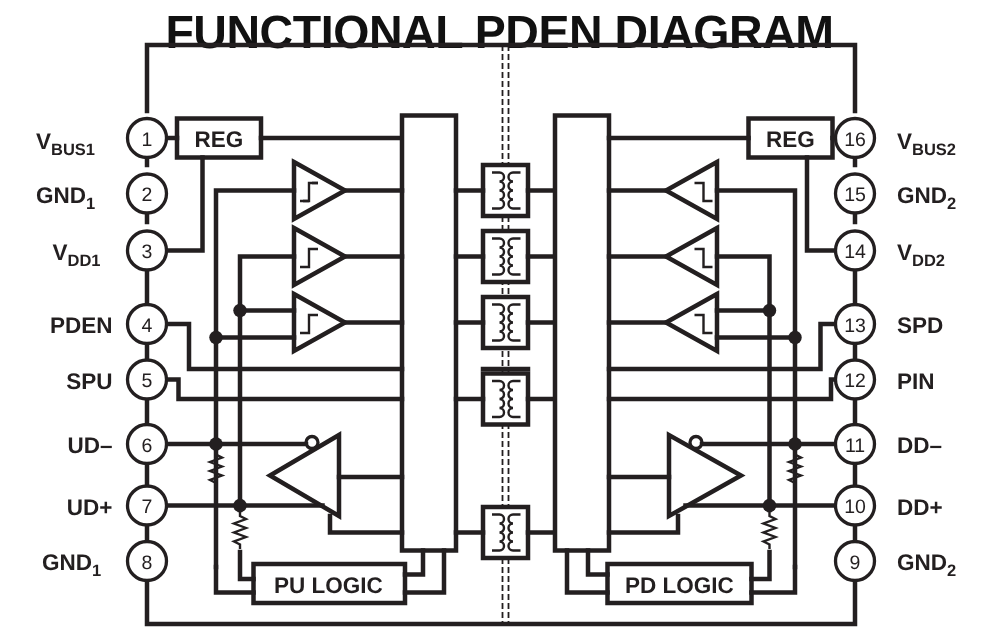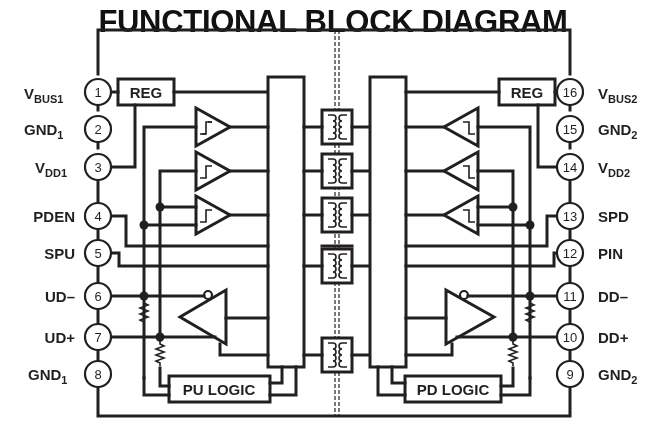--- a/index.html
+++ b/index.html
@@ -14,21 +14,21 @@
   .w { stroke: #231f20; stroke-width: 3; fill: none; stroke-linecap: square; }
   .box { stroke: #231f20; stroke-width: 3; fill: #fff; }
   .thin { stroke: #231f20; stroke-width: 1.6; fill: none; }
   .pin { stroke: #231f20; stroke-width: 2.2; fill: #fff; }
   .dot { fill: #231f20; }
   .barrier { stroke: #231f20; stroke-width: 1.2; stroke-dasharray: 4 2; fill: none; }
 </style>
 </head>
 <body>
 
-<div class="title">FUNCTIONAL BLOCK DIAGRAM</div>
+<div class="title">FUNCTIONAL PDEN DIAGRAM</div>
 
 <svg width="666" height="428" viewBox="0 0 666 428">
   <defs>
     <g id="xfmr">
       <rect x="-15" y="-17" width="30" height="34" class="box" stroke-width="2.6"></rect>
       <path class="thin" d="M-9,-12 h5 a3,3 0 0 1 0,6 a3,3 0 0 1 0,6 a3,3 0 0 1 0,6 a3,3 0 0 1 0,6 h-5"></path>
       <path class="thin" d="M10,-12 h-5 a3,3 0 0 0 0,6 a3,3 0 0 0 0,6 a3,3 0 0 0 0,6 a3,3 0 0 0 0,6 h5"></path>
     </g>
     <g id="res">
       <path class="thin" stroke-width="2" d="M0,0 v3 l4,2 l-8,3 l8,3 l-8,3 l8,3 l-8,3 l4,2 v3"></path>

